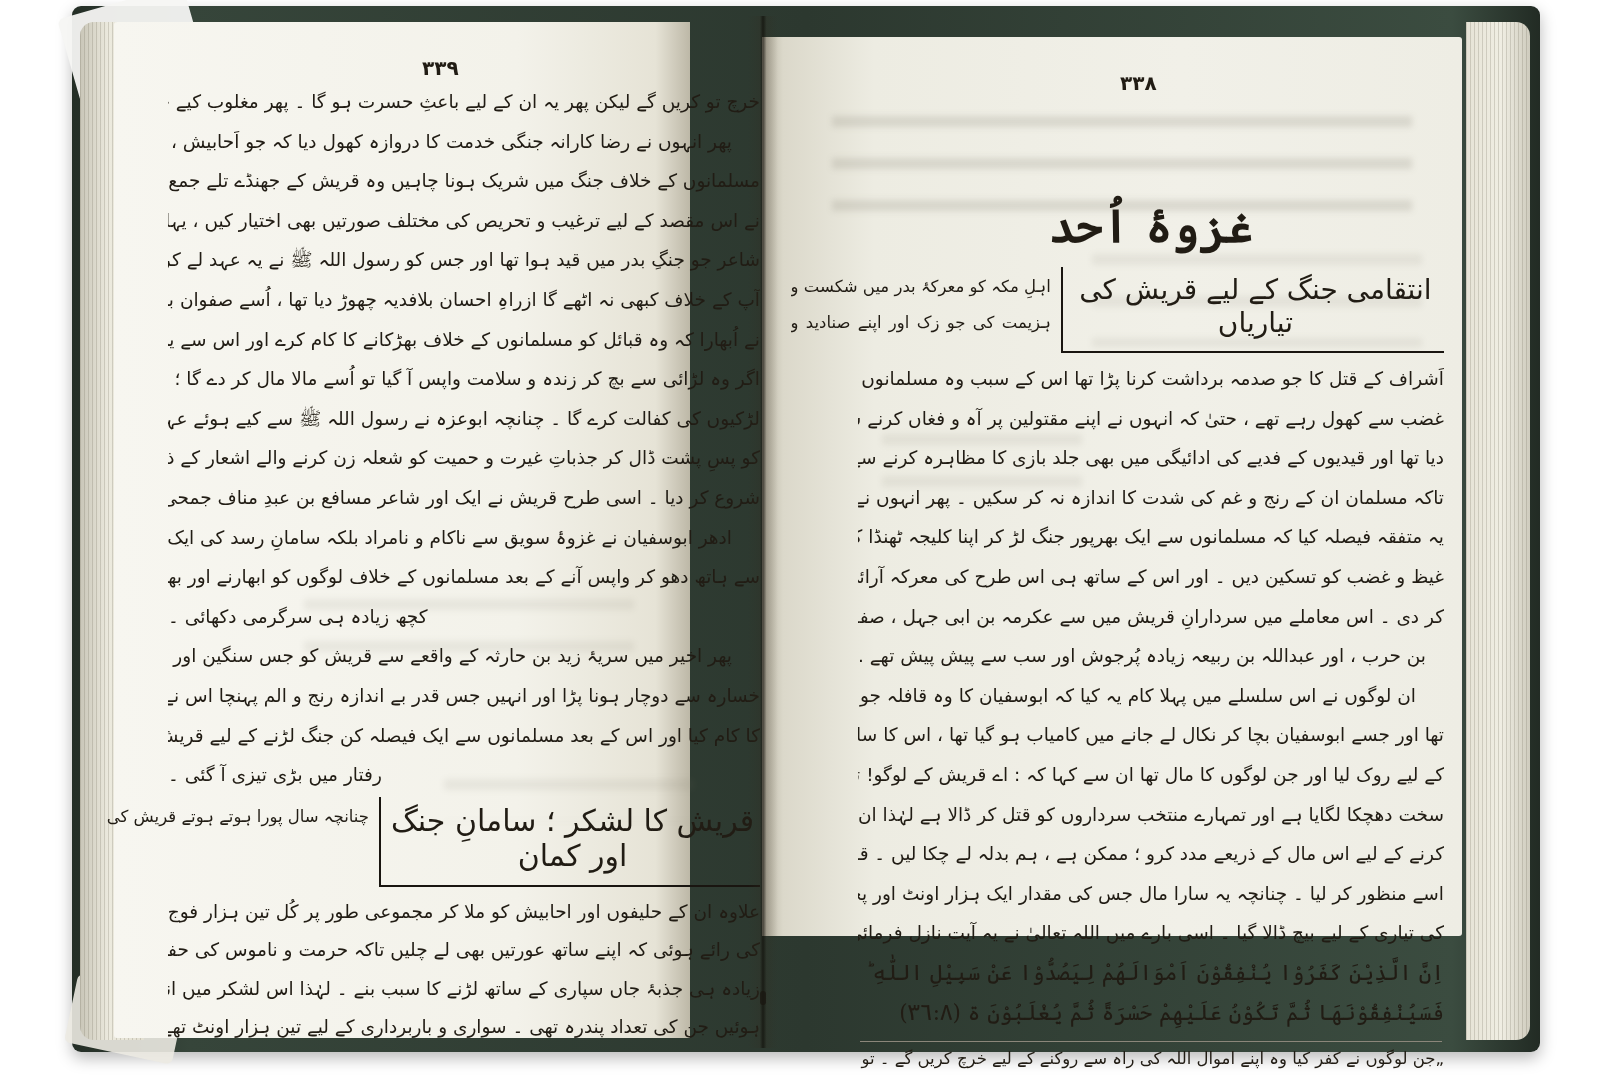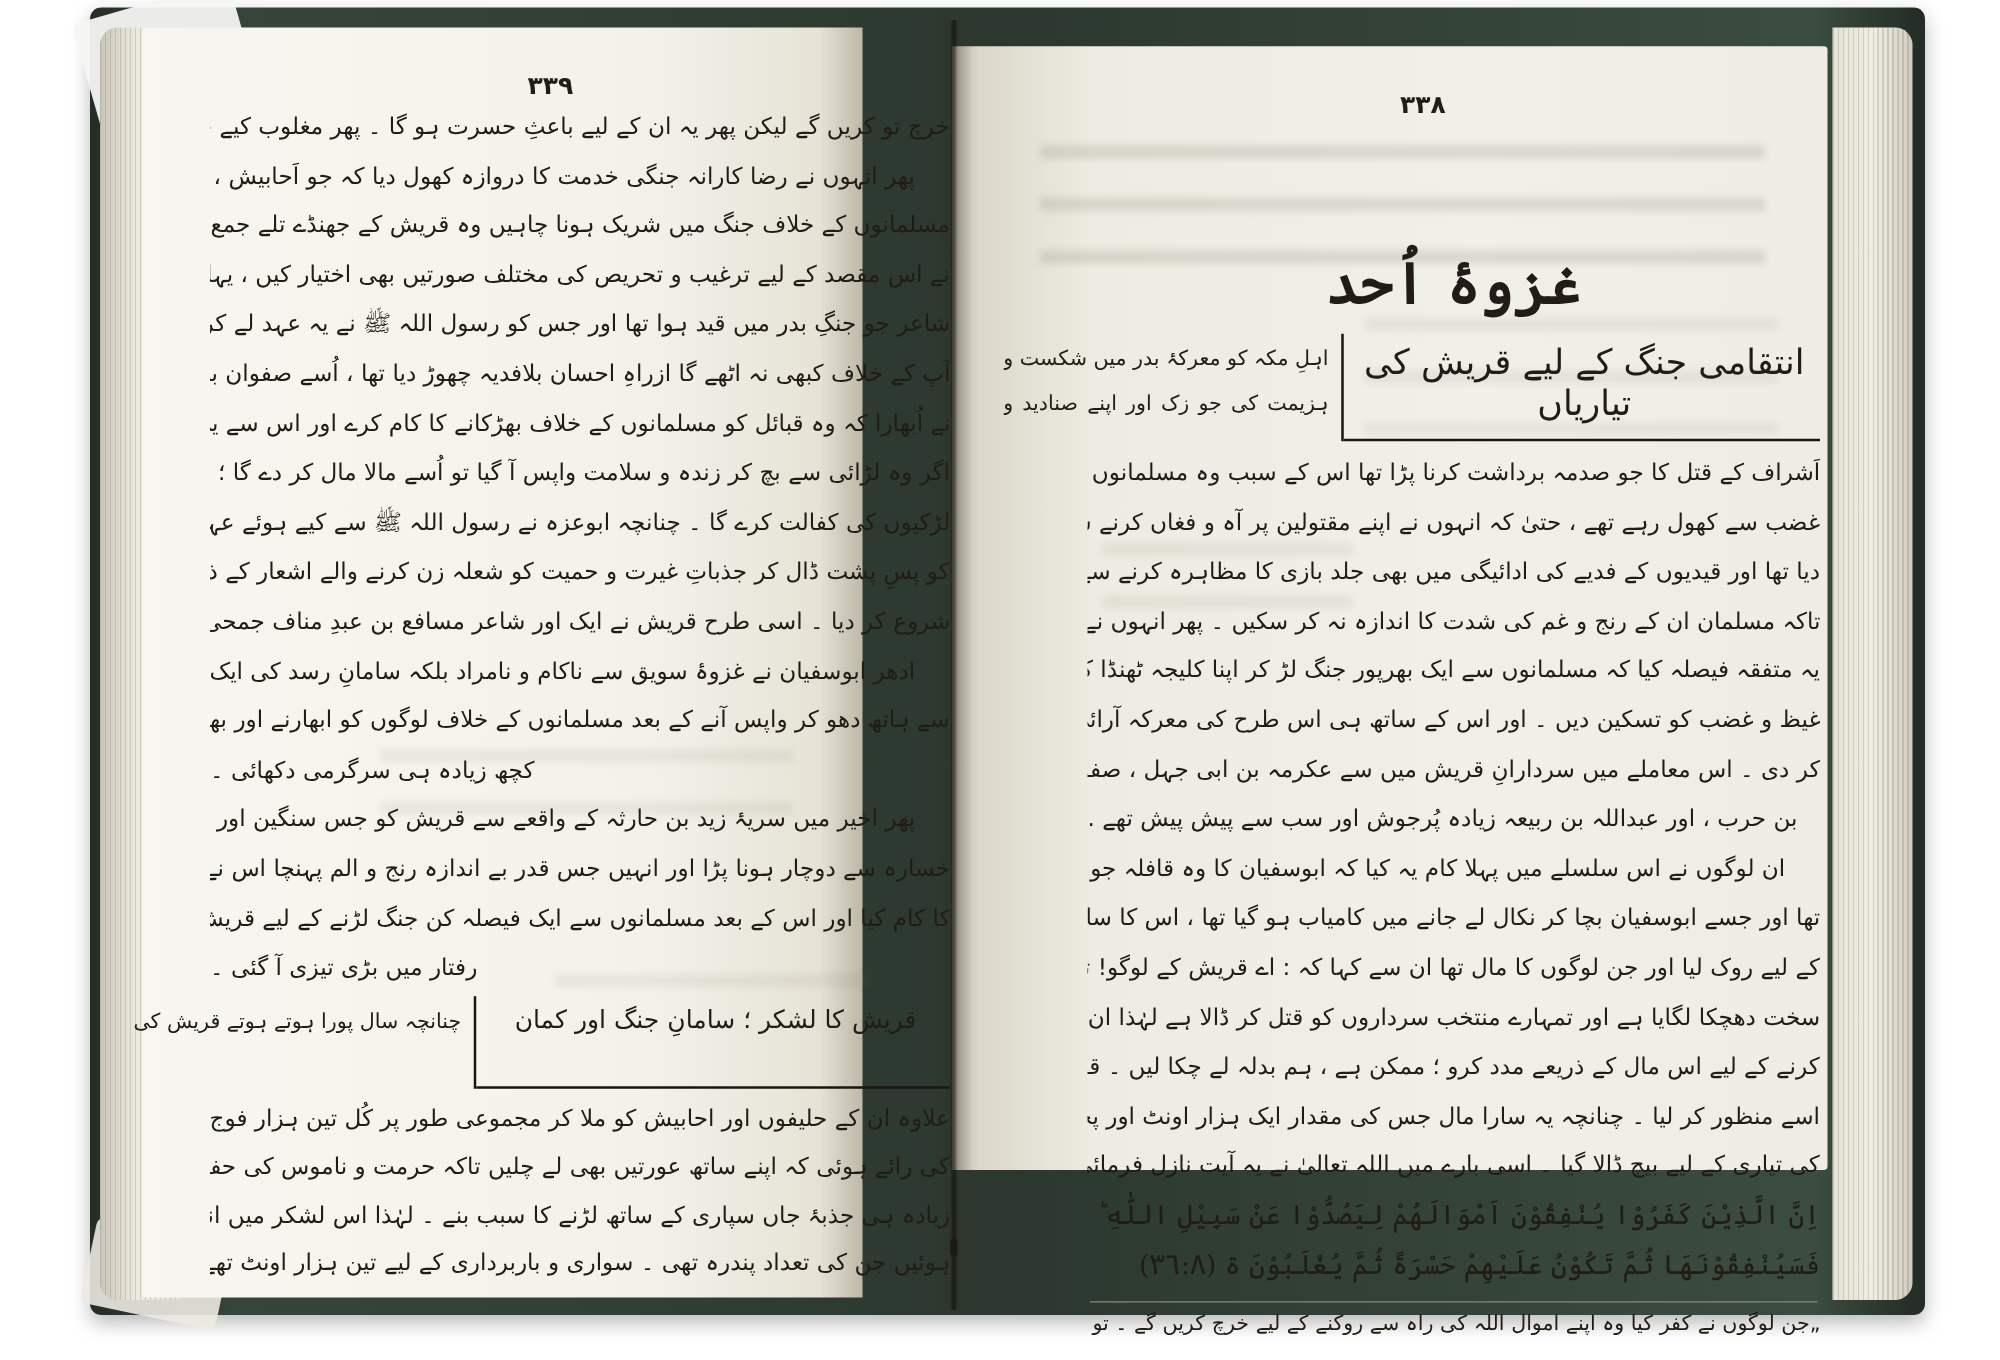--- a/index.html
+++ b/index.html
@@ -29,35 +29,35 @@
     background:linear-gradient(90deg,rgba(50,45,32,0) 0%,rgba(50,45,32,.22) 40%,rgba(18,16,10,.65) 49%,rgba(18,16,10,.65) 51%,rgba(50,45,32,.22) 62%,rgba(50,45,32,0) 100%);}
   .gutter-knot{position:absolute;left:688px;top:985px;width:6px;height:14px;background:#1a1812;border-radius:3px;opacity:.8;}
 
   .pnum{position:absolute;font-size:20px;font-weight:bold;letter-spacing:1px;}
   .ghost{position:absolute;filter:blur(3px);opacity:.33;pointer-events:none;
     background:repeating-linear-gradient(to bottom,rgba(0,0,0,0) 0 16px,rgba(116,112,96,.55) 18px 27px,rgba(0,0,0,0) 29px 42px);}
   .ghost.soft{opacity:.18;}
 
   .col{position:absolute;direction:rtl;}
   .col-left{left:54px;top:60px;width:592px;}
-  .col-right{left:108px;top:150px;width:586px;}
+  .col-right{left:96px;top:150px;width:586px;}
 
   .ln{height:39.6px;line-height:39.6px;font-size:18.5px;white-space:nowrap;overflow:hidden;
       text-align:justify;text-align-last:justify;}
   .ln-sm{height:38.5px;line-height:38.5px;}
   .ln-end{text-align-last:right;text-align-last:left;}
   .ln-end{text-align:center;text-align-last:left;}
   .ln-indent{padding-right:28px;}
 
   .chapter-title{height:78px;line-height:78px;text-align:center;font-size:46px;font-weight:bold;
     font-family:"DejaVu Serif",serif;letter-spacing:2px;}
   .sidehead{display:flex;direction:rtl;align-items:stretch;margin:2px 0 6px 0;}
   .sh-head{font-weight:normal;text-align:center;border-bottom:2.5px solid #191510;padding:6px 4px 12px 8px;}
   .sh-right .sh-head{flex:0 0 63%;font-size:28px;}
-  .sh-left .sh-head{flex:0 0 62%;font-size:20px;}
+  .sh-left .sh-head{flex:0 0 62%;font-size:30px;}
   .sh-sep{width:0;border-left:2px solid #191510;margin-bottom:0;}
   .sh-wrap{flex:1 1 auto;padding:2px 10px 0 0;}
   .sh-wrap .wl{height:36px;line-height:36px;font-size:16.5px;white-space:nowrap;overflow:hidden;
       text-align:justify;text-align-last:justify;}
   .sh-right{min-height:84px;}
   .sh-left{min-height:74px;}
 
   .verse{height:40px;line-height:40px;font-size:21.5px;text-align:right;white-space:nowrap;overflow:hidden;
     font-family:"DejaVu Serif",serif;}
   .footnote-rule{border-top:1px solid #8b867a;margin:8px 2px 2px 2px;}

